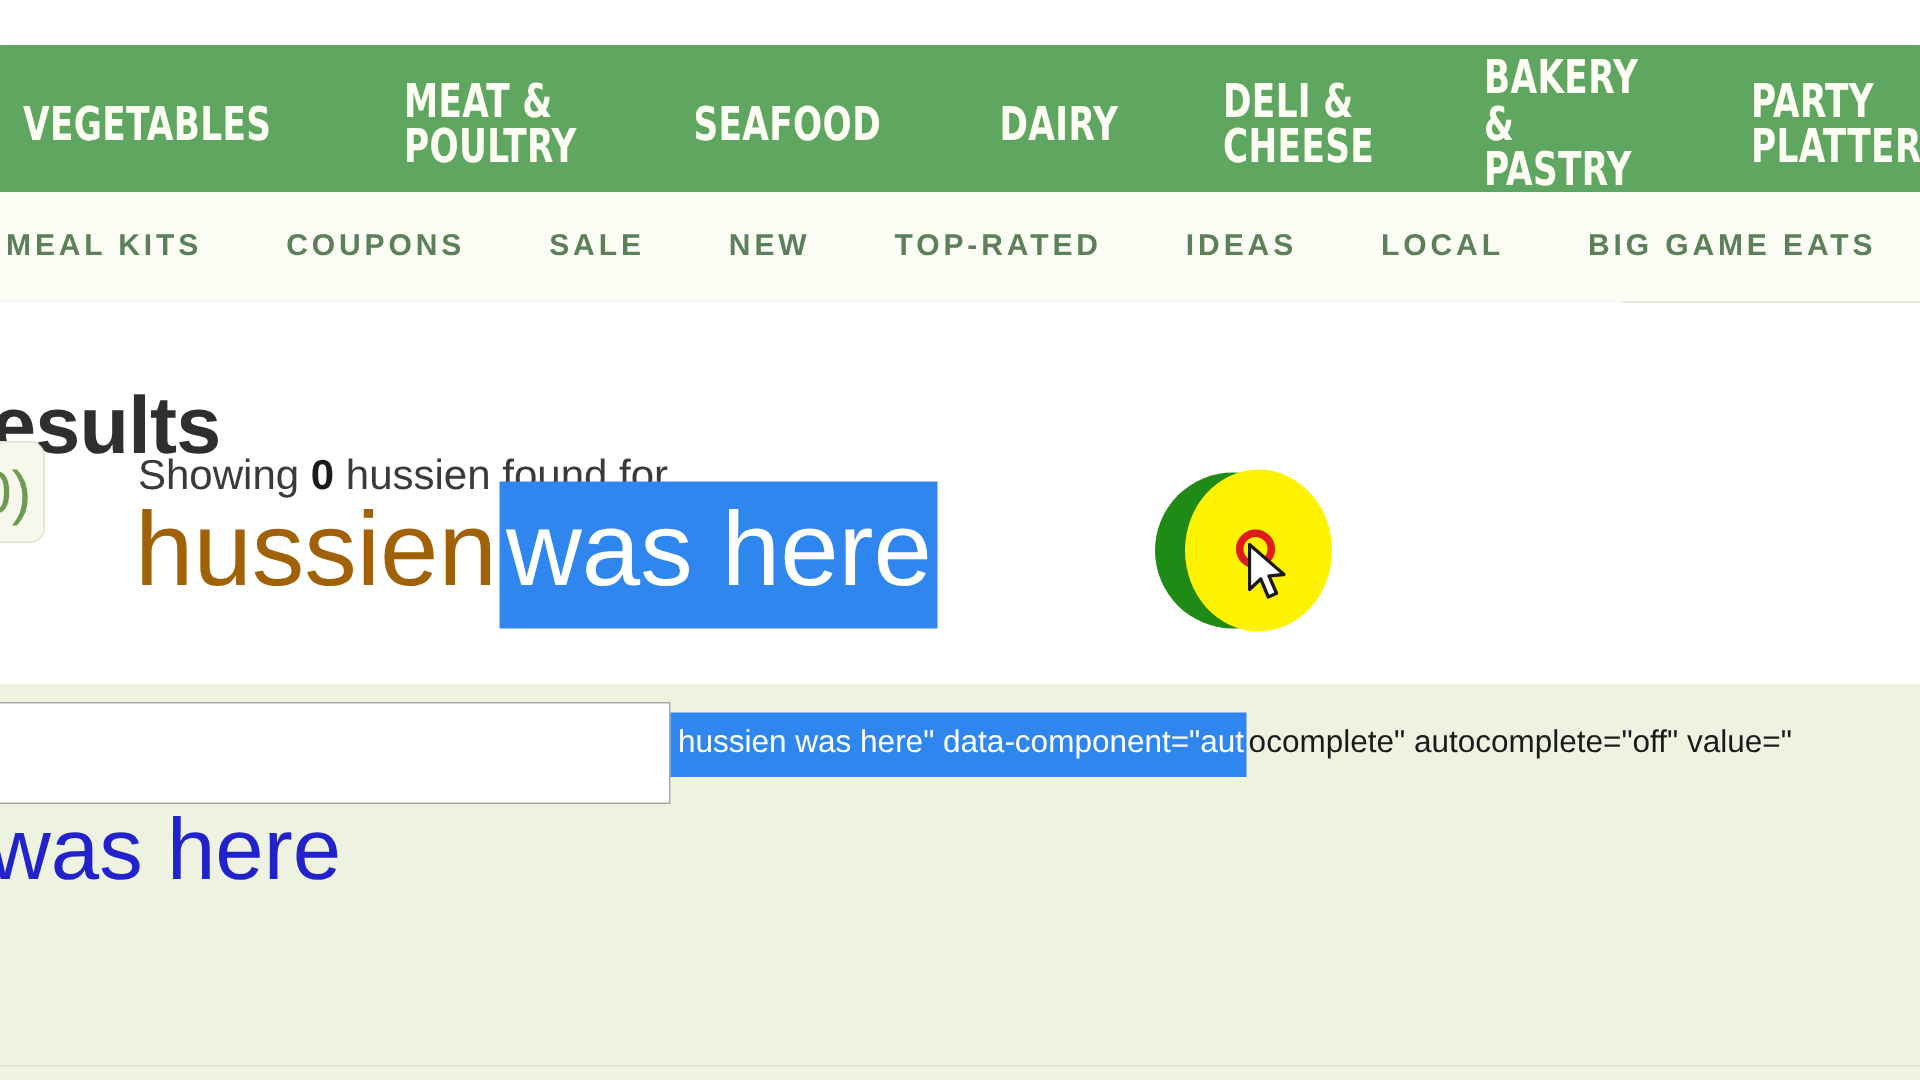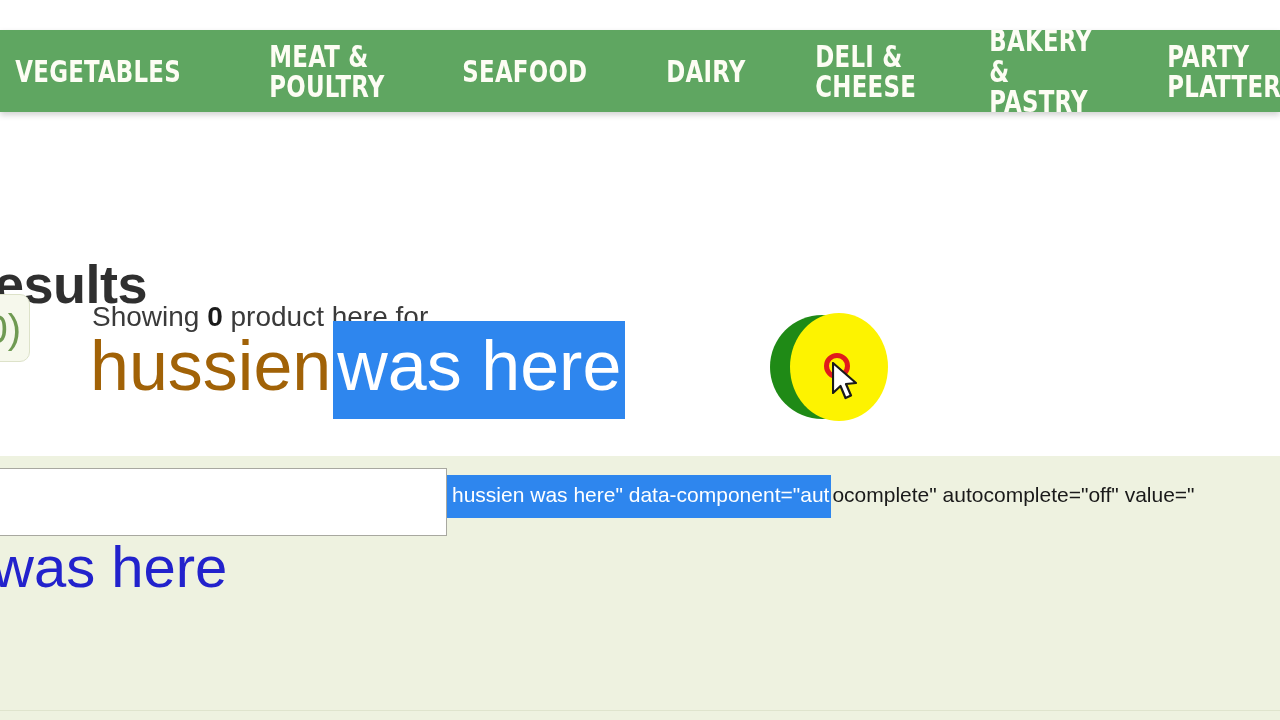--- a/index.html
+++ b/index.html
@@ -26,21 +26,21 @@
     left: 0; top: 0;
     width: 1280px; height: 30px;
     background: #ffffff;
   }
 
   
   .primary-nav {
     position: absolute;
     left: 0; top: 30px;
     width: 1280px;
-    height: 82px;
+    height: 106px;
     background: #5fa661;
     box-shadow: 0 3px 6px rgba(0,0,0,0.18);
     display: flex;
     align-items: center;
     overflow: hidden;
   }
   .primary-nav-inner {
     display: flex;
     align-items: center;
     height: 100%;
@@ -274,30 +274,42 @@
       <div class="pnav-item">DELI &amp;
 CHEESE</div>
       <div class="pnav-item">BAKERY &amp;
 PASTRY</div>
       <div class="pnav-item">PARTY
 PLATTERS</div>
 
     </div>
   </nav>
 
+  <nav class="secondary-nav">
+    <div class="secondary-nav-inner">
+      <div class="snav-item">MEAL KITS</div>
+      <div class="snav-item">COUPONS</div>
+      <div class="snav-item">SALE</div>
+      <div class="snav-item">NEW</div>
+      <div class="snav-item">TOP-RATED</div>
+      <div class="snav-item">IDEAS</div>
+      <div class="snav-item">LOCAL</div>
+      <div class="snav-item">BIG GAME EATS</div>
+    </div>
+  </nav>
 
   <main class="results-area">
 
     <h1 class="results-heading">esults</h1>
 
     <div class="count-chip">
       <span class="count-chip-label">0)</span>
     </div>
 
-    <div class="showing-line"><span>Showing </span><b>0</b><span> product here for</span></div>
+    <div class="showing-line"><span>Showing </span><b>0</b><span> hussien found for</span></div>
 
     <div class="query-line"><span class="q-plain">hussien</span><span class="q-selected">was here</span></div>
 
   </main>
 
   <div class="cursor-halo-green"></div>
   <div class="cursor-halo-yellow"></div>
   <div class="cursor-click-ring"></div>
   <svg class="cursor-arrow" viewBox="0 0 28 40">
     <polygon points="1,1 1,31 8.5,24 13.5,36 19,33.5 14,22 24,21" fill="#ffffff" stroke="#1a1a1a" stroke-width="2.2" stroke-linejoin="round"></polygon>

